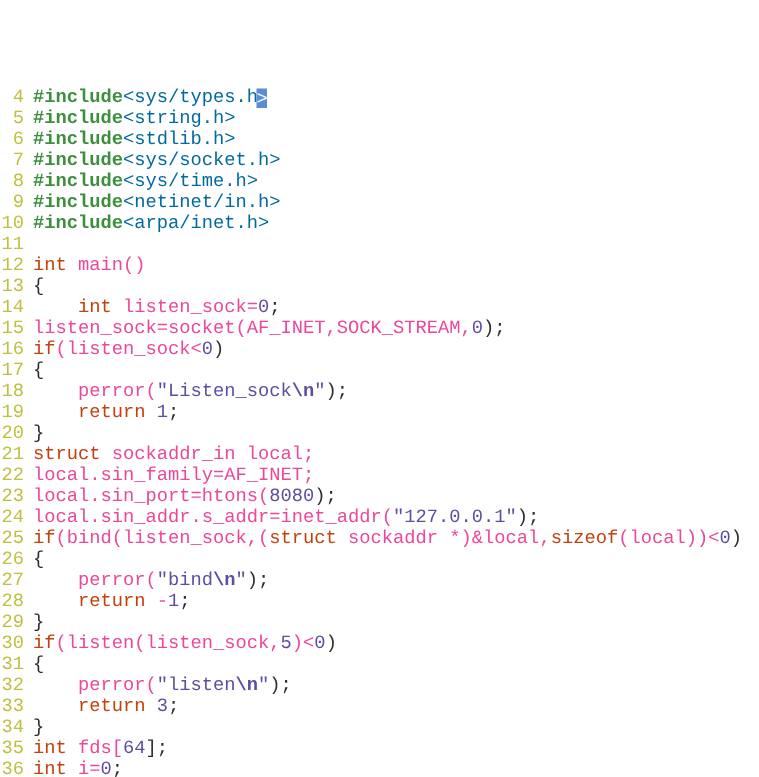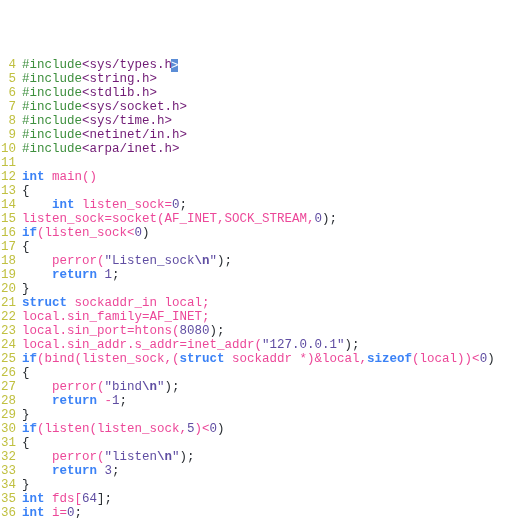--- a/index.html
+++ b/index.html
@@ -14,23 +14,23 @@
   .line { display: flex; }
   .ln {
     color: #c0c040;
     text-align: right;
     width: 18px;
     flex: 0 0 18px;
     user-select: none;
     padding-right: 2px;
   }
   .code { padding-left: 4px; }
-  .pp  { color: #3d8f3d; font-weight: normal; }     
-  .kw  { color: #3b82f6; font-weight: bold; }     
-  .hdr { color: #701a75; }                        
+  .pp  { color: #3d8f3d; font-weight: bold; }     
+  .kw  { color: #c2410c; font-weight: normal; }     
+  .hdr { color: #0369a1; }                        
   .ty  { color: #ec4899; }                        
   .str { color: #5f4da2; }                        
   .esc { color: #5f4da2; font-weight: bold; }     
   .num { color: #5f4da2; }                        
   .p   { color: #2a2e33; }                        
   .cur {
     display: inline-block;
     width: 7px;
     height: 13px;
     background: #5b8dd6;

